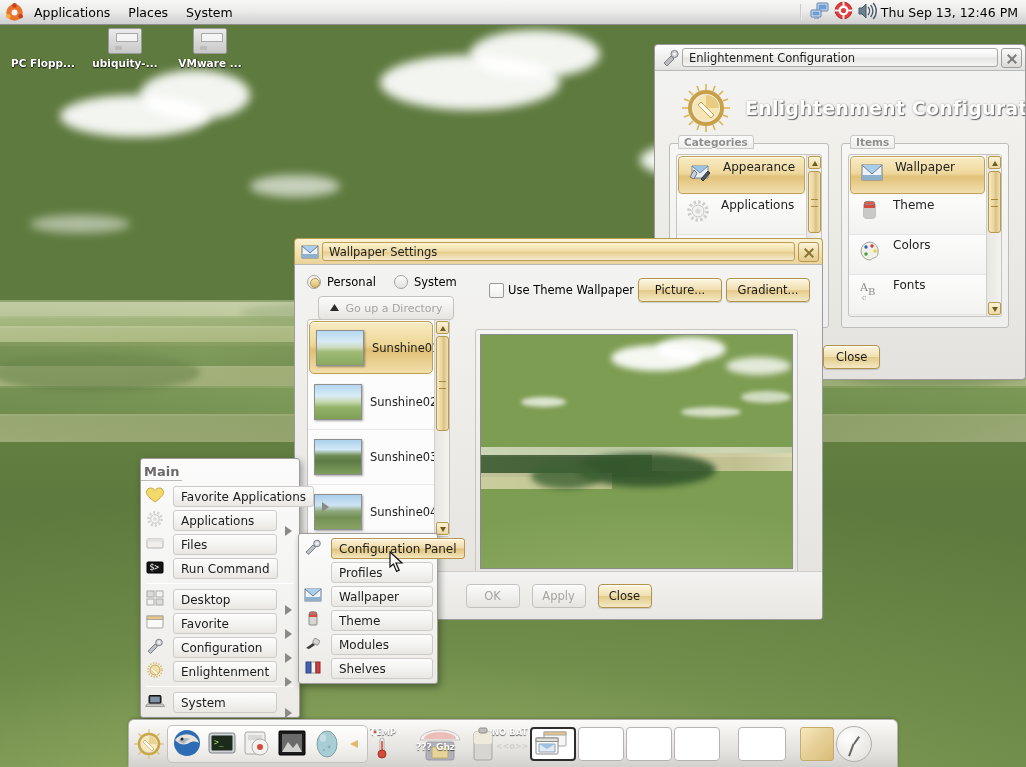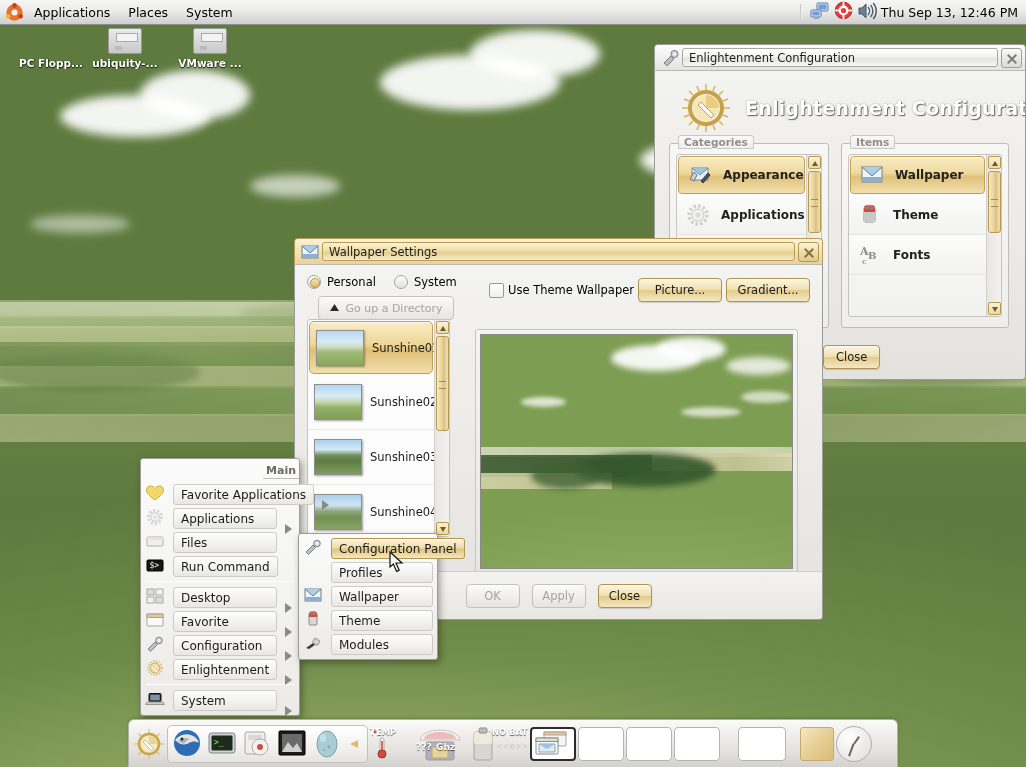--- a/index.html
+++ b/index.html
@@ -139,24 +139,23 @@
     border: 1px solid #c8c8c6; border-radius: 3px 3px 0 0;
     text-shadow: 0 1px 0 #fff;
   }
   .e-list {
     background: linear-gradient(to bottom,#fafafa,#f1f1ef);
     border: 1px solid #c6c4c0; border-radius: 3px;
     position: relative; overflow: hidden;
   }
   .e-list-inner { position:absolute; left:0; top:0; right:15px; bottom:0; }
   .e-item {
-    height: 40px; display: flex; align-items: center; gap: 10px; padding: 16px 8px;
+    height: 40px; display: flex; gap: 10px; padding: 3px 8px;
     border-bottom: 1px solid #e6e4e0; font-size: 12px; color: #222;
     background: linear-gradient(to bottom,#fcfcfc,#f2f2f0);
-    font-weight: bold;
   }
   .e-item.selected {
     background: linear-gradient(to bottom,#f9ecc4 0%,#efd89d 45%,#e0c179 55%,#f2dfae 100%);
     border: 1px solid #c0a35b; border-radius: 4px; margin: 1px;
     height: 38px;
     box-shadow: inset 0 1px 0 rgba(255,255,255,.7);
   }
   .e-item .ii { width: 26px; height: 26px; flex: 0 0 auto; position: relative; }
   .e-scroll {
     position: absolute; right: 0; top: 0; width: 15px; bottom: 0;
@@ -264,21 +263,21 @@
 
   
   .e-menu {
     position: absolute; z-index: 40;
     background: linear-gradient(to bottom,#fbfbfb,#f2f2f0 60%,#eceae6);
     border: 1px solid #9e9c98; border-radius: 3px;
     box-shadow: 2px 3px 7px rgba(0,0,0,.35);
     padding: 2px 0 3px;
   }
   .menu-title {
-    text-align: right; font-size: 11px; font-weight: bold; color: #6c6a66;
+    text-align: left; font-size: 13px; font-weight: bold; color: #6c6a66;
     padding: 3px 0 5px; text-shadow: 0 1px 0 #fff;
   }
   .menu-title span { border-bottom: 1px solid #bdbbb7; padding: 0 3px 1px; }
   .menu-item {
     display: flex; align-items: center; height: 24px; padding: 0 4px 0 4px;
     font-size: 12px; color: #1c1c1c; gap: 6px;
   }
   .menu-item .mi { width: 22px; height: 20px; flex: 0 0 auto; position: relative; }
   .menu-item .mlabel {
     flex: 1; height: 21px; line-height: 20px; padding: 0 7px; white-space: nowrap;
@@ -417,21 +416,21 @@
         <path d="M2 6h3l4-4v14l-4-4H2z" fill="#6f7f92" stroke="#4b5a6b"></path>
         <path d="M11 5a6 6 0 010 8" stroke="#4b5a6b" fill="none" stroke-width="1.4"></path>
         <path d="M13.6 3a9 9 0 010 12" stroke="#4b5a6b" fill="none" stroke-width="1.4"></path>
         <path d="M16.2 1a12 12 0 010 16" stroke="#4b5a6b" fill="none" stroke-width="1.4"></path>
       </svg>
     </span>
     <span id="clock-text">Thu Sep 13, 12:46 PM</span>
   </div>
 </div>
 
-<div class="desk-icon" style="left:8px; top:28px;">
+<div class="desk-icon" style="left:0px; top:28px;">
   <div class="ico" style="visibility:hidden"></div>
   <div class="lbl">PC Flopp...</div>
 </div>
 <div class="desk-icon" style="left:82px; top:28px;">
   <div class="ico"></div>
   <div class="lbl">ubiquity-...</div>
 </div>
 <div class="desk-icon" style="left:167px; top:28px;">
   <div class="ico"></div>
   <div class="lbl">VMware ...</div>
@@ -541,20 +540,32 @@
                   <path d="M7 5h11v5H7z" fill="#d44b3d"></path>
                   <path d="M7 10h11v10H7z" fill="#c9c9c7"></path>
                   <ellipse cx="12.5" cy="5" rx="5.5" ry="1.7" fill="#e8564a" stroke="#8c8c8a"></ellipse>
                 </svg>
               </span>
               <span>Theme</span>
             </div>
             <div class="e-item">
               <span class="ii">
                 <svg width="26" height="26" viewBox="0 0 26 26">
+                  <path d="M13 4a9 9 0 100 18c2 0 1.5-2 3-2s5-1 5-5a9 9 0 00-8-11z" fill="#f0efe8" stroke="#a3a39b"></path>
+                  <circle cx="9" cy="9" r="1.7" fill="#2e62c4"></circle>
+                  <circle cx="15" cy="8" r="1.7" fill="#d03a3a"></circle>
+                  <circle cx="18" cy="13" r="1.7" fill="#e9cf3c"></circle>
+                  <circle cx="9" cy="16" r="1.7" fill="#3f9e3f"></circle>
+                </svg>
+              </span>
+              <span>Colors</span>
+            </div>
+            <div class="e-item">
+              <span class="ii">
+                <svg width="26" height="26" viewBox="0 0 26 26">
                   <text x="3" y="13" font-family="DejaVu Serif, serif" font-size="11" fill="#8d8d8b">A</text>
                   <text x="11" y="17" font-family="DejaVu Serif, serif" font-size="10" fill="#8d8d8b">B</text>
                   <text x="5" y="22" font-family="DejaVu Serif, serif" font-size="8" fill="#a5a5a3">c</text>
                 </svg>
               </span>
               <span>Fonts</span>
             </div>
           </div>
           <div class="e-scroll">
             <div class="arr up">
@@ -843,20 +854,30 @@
   <div class="menu-item">
     <span class="mi">
       <svg width="20" height="18" viewBox="0 0 20 18">
         <path d="M3 14l7-5 2 2-6 4z" fill="#3a3a3a"></path>
         <rect x="10.5" y="5" width="6" height="5" rx="1.2" transform="rotate(32 13 7)" fill="#d7d7d5" stroke="#999"></rect>
       </svg>
     </span>
     <span class="mlabel">Modules</span>
   </div>
 
+  <div class="menu-item">
+    <span class="mi">
+      <svg width="20" height="18" viewBox="0 0 20 18">
+        <rect x="3" y="4" width="5" height="11" fill="#3f63b0" stroke="#2c4680"></rect>
+        <rect x="8.5" y="4" width="4" height="11" fill="#f3f3f1" stroke="#999"></rect>
+        <rect x="13" y="4" width="4" height="11" fill="#d04040" stroke="#8e2a2a"></rect>
+      </svg>
+    </span>
+    <span class="mlabel">Shelves</span>
+  </div>
 </div>
 
 <div id="cursor">
   <svg width="16" height="22" viewBox="0 0 16 22">
     <path d="M1 1l12 11h-6l3.2 7.2-2.6 1.2L4.4 13 1 16z" fill="#f7f7f5" stroke="#111" stroke-width="1.2"></path>
   </svg>
 </div>
 
 <div id="shelf">
   <span class="dock-ico">

